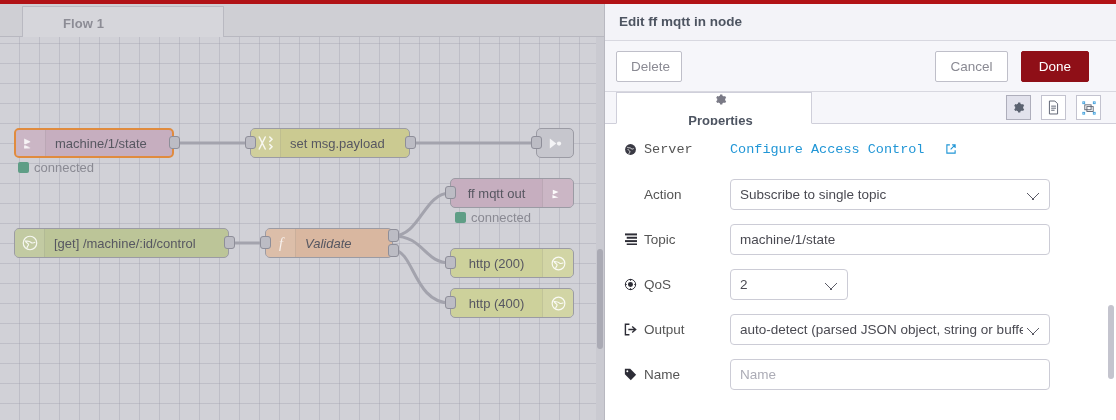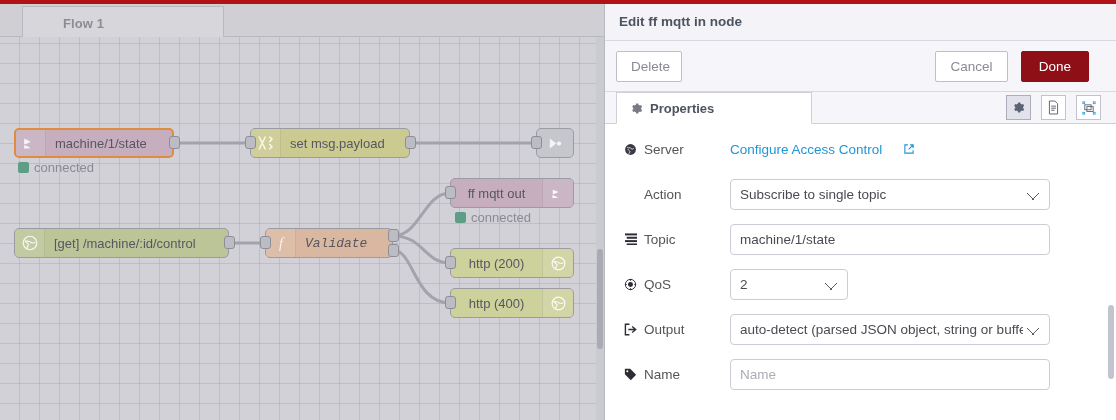--- a/index.html
+++ b/index.html
@@ -55,21 +55,21 @@
   .n-httpout{background:#cdd19b;}
   .n-httpout .icon-box-r{width:30px;height:100%;flex:0 0 30px;display:flex;align-items:center;justify-content:center;
                          border-left:1px solid rgba(0,0,0,.08);background:rgba(255,255,255,.10);}
   .n-func{background:#d9b7a0;}
   .n-func .icon-box{border-right:1px solid rgba(0,0,0,.08);background:rgba(255,255,255,.10);}
   .n-debug{background:#c6c6cd;}
   .n-mqttout{background:#c6aebf;}
   .n-mqttout .icon-box-r{width:30px;height:100%;flex:0 0 30px;display:flex;align-items:center;justify-content:center;
                           border-left:1px solid rgba(0,0,0,.08);background:rgba(255,255,255,.10);}
   .selected{border:2px solid #e08b3e !important;}
-  .italic .ntext{font-style:italic;font-family:Liberation Mono, monospace;}
+  .italic .ntext{font-style:italic;}
 
   .port{position:absolute;width:11px;height:13px;background:#bcbcc4;border:1px solid #8e8e99;
         border-radius:3px;box-sizing:border-box;}
 
   .status{position:absolute;display:flex;align-items:center;gap:5px;}
   .status .dot{width:11px;height:11px;border-radius:2px;background:#5f9e86;display:block;}
   .status .stxt{font-size:13px;color:#8a8a93;}
 
   
   .panel{position:absolute;left:604px;top:4px;width:512px;height:416px;background:#fff;
@@ -84,21 +84,21 @@
        font-size:13.5px;font-family:"Liberation Sans",sans-serif;color:#8a8a93;border-radius:2px;
        cursor:pointer;padding:0 14px;line-height:29px;text-align:center;}
   .btn-delete{left:11px;top:10px;width:66px;}
   .btn-cancel{left:330px;top:10px;width:73px;color:#8a8a93;}
   .btn-done{left:416px;top:10px;width:68px;background:#8f0f17;border-color:#8f0f17;color:#fff;}
 
   .tabs-row{position:absolute;left:0;top:88px;width:511px;height:32px;background:#f6f6fa;
             border-bottom:1px solid #cfcfda;box-sizing:border-box;}
   .ptab{position:absolute;left:11px;top:0;width:196px;height:32px;background:#fff;
         border:1px solid #cfcfda;border-bottom:1px solid #fff;box-sizing:border-box;
-        display:flex;align-items:center;gap:7px;padding-left:13px;}
+        display:flex;align-items:center;gap:7px;padding-left:13px;flex-direction:column;}
   .ptab-label{font-size:13px;font-weight:bold;color:#4d5461;}
 
   .icon-btn{position:absolute;top:3px;width:25px;height:25px;border:1px solid #c3c3cf;background:#fff;
             box-sizing:border-box;display:flex;align-items:center;justify-content:center;cursor:pointer;}
   .icon-btn.active{background:#e2e2ec;border-color:#aeaebb;}
 
   .form{position:absolute;left:0;top:121px;width:500px;height:299px;background:#fff;overflow:hidden;}
   .row{position:absolute;left:18px;display:flex;align-items:center;height:30px;}
   .flabel{width:107px;display:flex;align-items:center;gap:6px;font-size:13.5px;color:#555;flex:0 0 107px;}
   .flabel .li{width:15px;display:inline-flex;align-items:center;justify-content:center;color:#333;}
@@ -297,21 +297,21 @@
             <rect x="16.2" y="1.2" width="2.6" height="2.6" stroke="#3f9fdc"></rect>
             <rect x="1.2" y="16.2" width="2.6" height="2.6" stroke="#3f9fdc"></rect>
             <rect x="16.2" y="16.2" width="2.6" height="2.6" stroke="#3f9fdc"></rect>
           </svg>
         </span>
       </div>
     </div>
 
     <div class="form">
 
-      <div class="row" style="top:9px;">
+      <div class="row" style="top:9px;font-family:Liberation Mono, monospace;">
         <span class="flabel">
           <span class="li">
             <svg width="13" height="13" viewBox="0 0 24 24" fill="#3a3a44">
                 <circle cx="12" cy="12" r="10"></circle>
                 <path d="M6 8c3 1.5 5 0 7 2s4 1 5 0" fill="none" stroke="#fff" stroke-width="1.5"></path>
                 <path d="M9 21c0-3 2-3 2-5s-3-2-4-4.5" fill="none" stroke="#fff" stroke-width="1.5"></path>
               </svg>
           </span>
           <span>Server</span>
         </span>

